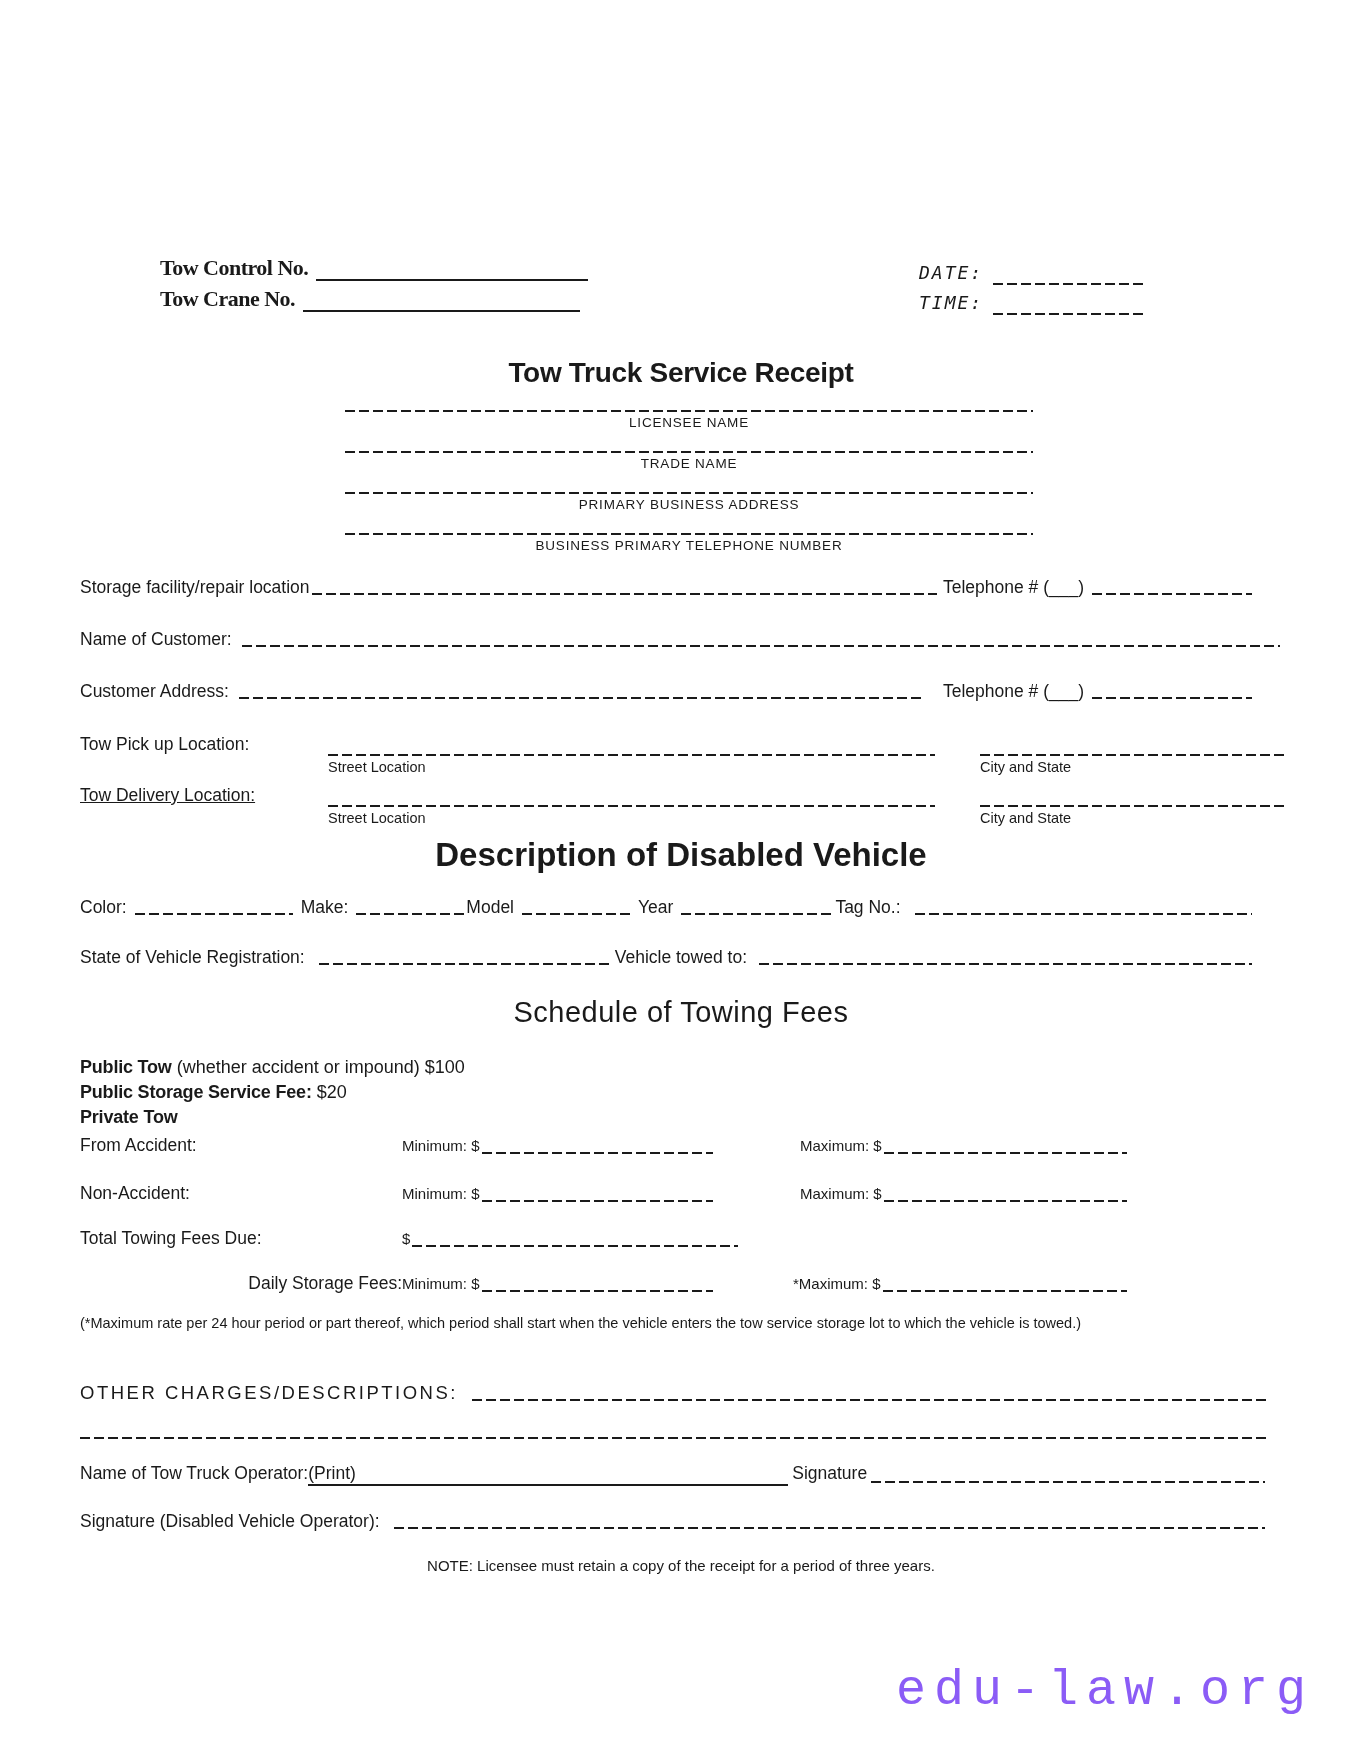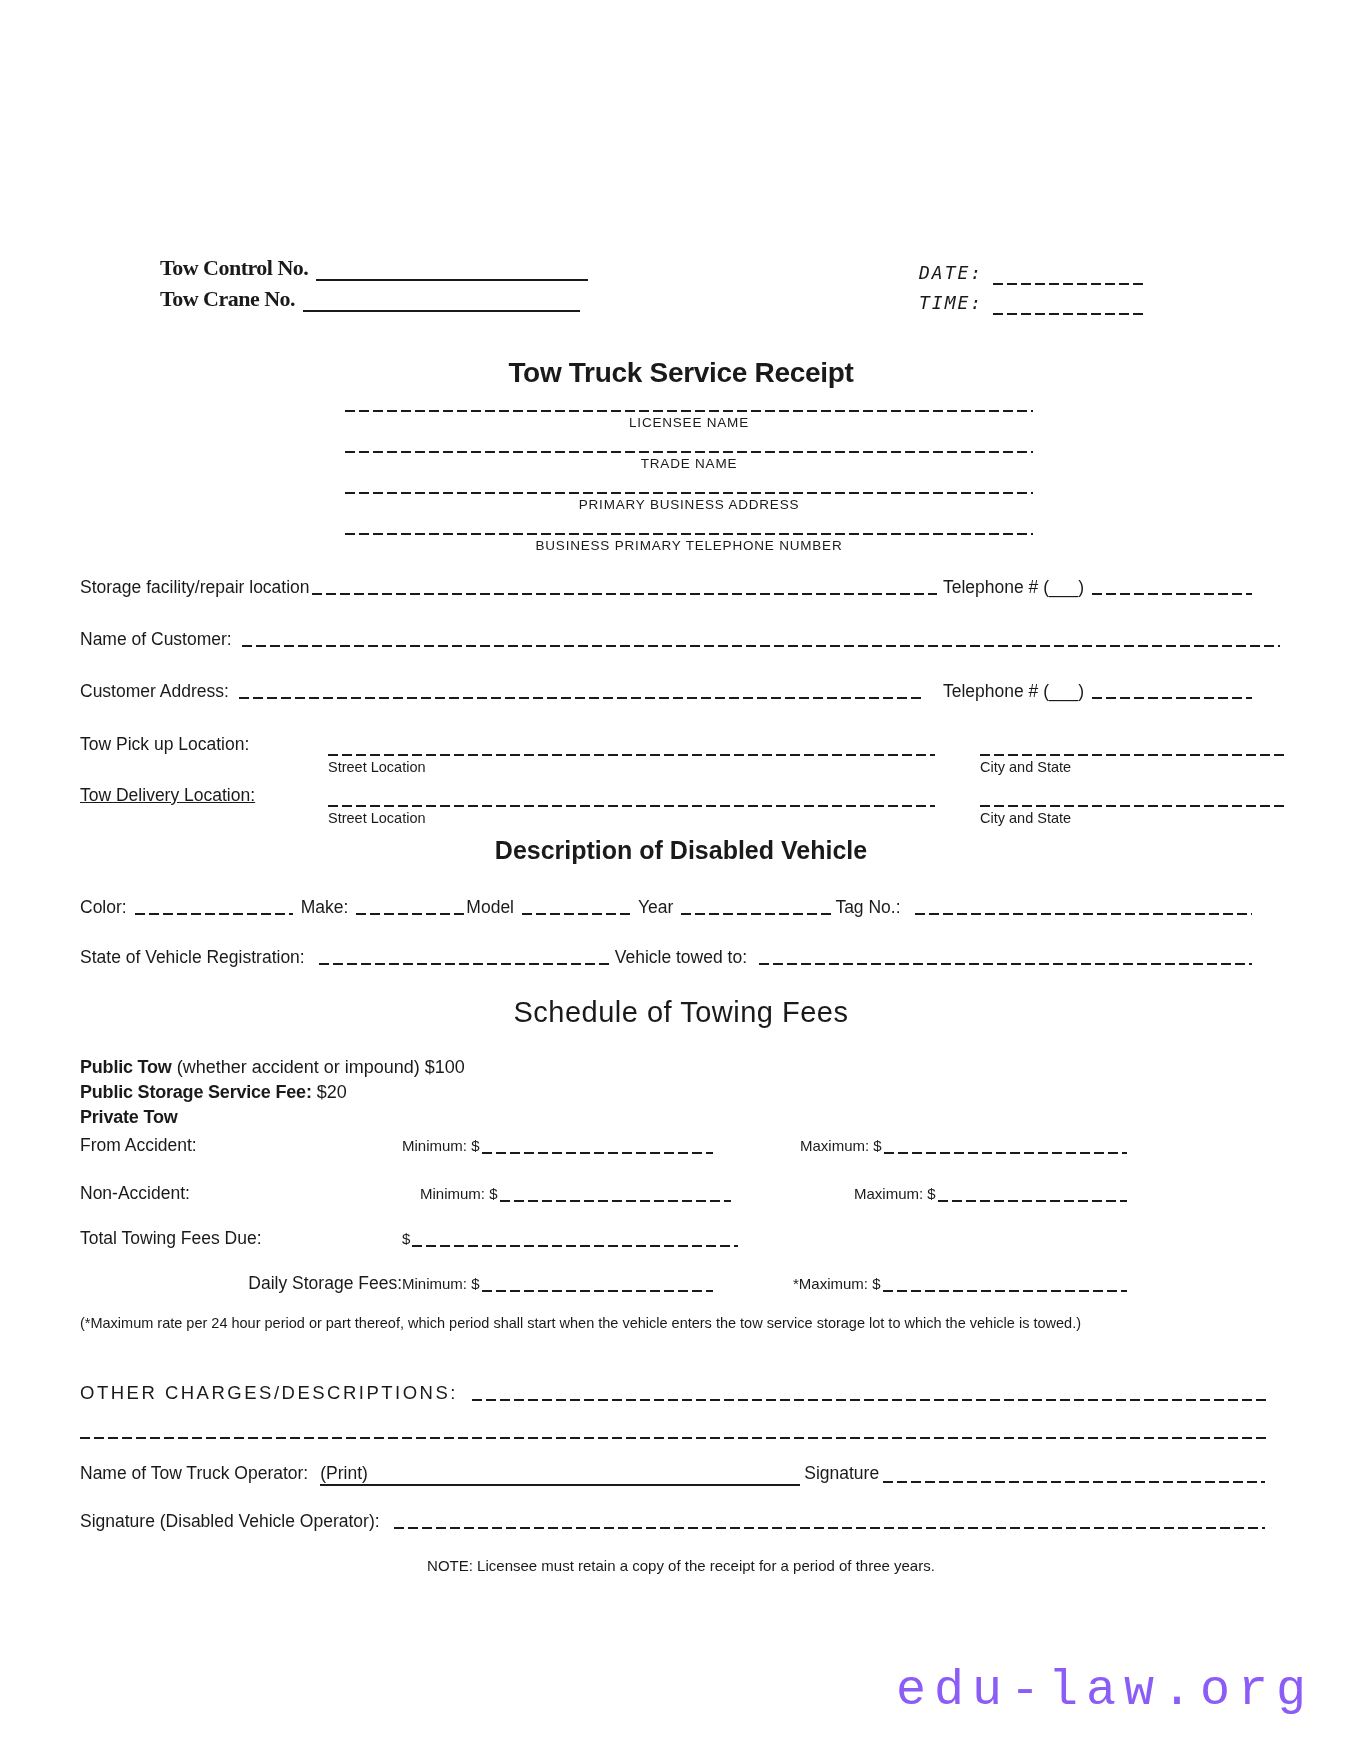--- a/index.html
+++ b/index.html
@@ -25,21 +25,21 @@
   .rule{height:2px;background:repeating-linear-gradient(90deg,#1a1a1a 0 10px,transparent 10px 14px);}
   .grow{flex:1;}
   .lbl{font-size:17.5px;white-space:nowrap;}
   
   .hdr-serif{font-family:"Liberation Serif", serif;font-weight:bold;font-size:22px;letter-spacing:-0.5px;white-space:nowrap;}
   .hdr-mono{font-family:"DejaVu Sans Mono", monospace;font-size:18px;letter-spacing:2px;white-space:nowrap;}
   .title{font-size:28px;font-weight:bold;letter-spacing:-0.3px;text-align:center;width:100%;}
   .bizline{margin-bottom:21px;}
   .bizcap{text-align:center;font-size:13.5px;letter-spacing:0.8px;margin-top:3px;}
   .loccap{font-size:14.5px;margin-top:3px;}
-  .subhead{font-size:25px;font-weight:bold;text-align:center;width:100%;}
+  .subhead{font-size:33px;font-weight:bold;text-align:center;width:100%;}
   .feehead{font-size:29px;font-weight:400;text-align:center;width:100%;letter-spacing:0.5px;}
   .introline{font-size:18px;line-height:25px;}
   .introline b{letter-spacing:-0.2px;}
   .mm{font-size:15px;white-space:nowrap;}
   .foot{font-size:14.5px;line-height:21px;}
   .othercaps{font-size:18.5px;letter-spacing:2.5px;white-space:nowrap;}
   .note{font-size:15px;text-align:center;width:100%;}
   .watermark{
     font-family:"Liberation Mono", monospace;
     font-size:50px;letter-spacing:8px;color:#8b5cf6;white-space:nowrap;
@@ -172,21 +172,21 @@
       <span class="mm">Minimum:  $</span>
       <span class="bl grow" style="margin-left:2px;"></span>
     </span>
     <span style="width:87px;"></span>
     <span class="row grow">
       <span class="mm">Maximum:  $</span>
       <span class="bl grow" style="margin-left:2px;"></span>
     </span>
   </div>
 
-  <div class="abs row" style="left:80px;top:1182px;width:1047px;gap:18px;">
+  <div class="abs row" style="left:80px;top:1182px;width:1047px;">
     <span class="lbl" style="width:322px;">Non-Accident:</span>
     <span class="row" style="width:311px;">
       <span class="mm">Minimum:  $</span>
       <span class="bl grow" style="margin-left:2px;"></span>
     </span>
     <span style="width:87px;"></span>
     <span class="row grow">
       <span class="mm">Maximum:  $</span>
       <span class="bl grow" style="margin-left:2px;"></span>
     </span>
@@ -216,21 +216,21 @@
   <div class="abs foot" style="left:80px;top:1313px;width:1075px;">(*Maximum rate per 24 hour period or part thereof, which period shall start when the vehicle enters the tow service storage lot to which the vehicle is towed.)</div>
 
   <div class="abs row" style="left:80px;top:1382px;width:1190px;">
     <span class="othercaps">OTHER CHARGES/DESCRIPTIONS:</span>
     <span class="bl grow" style="margin-left:14px;"></span>
   </div>
   <div class="abs rule" style="left:80px;top:1437px;width:1190px;"></div>
 
   <div class="abs row" style="left:80px;top:1462px;width:1185px;">
     <span class="lbl">Name of Tow Truck Operator:</span>
-    <span class="lbl" style="display:inline-block;border-bottom:2px solid #1a1a1a;width:480px;margin-left:12px;"><span>(Print)</span></span>
+    <span class="lbl" style="display:inline-block;border-bottom:2px solid #1a1a1a;width:480px;"><span>(Print)</span></span>
     <span class="lbl" style="margin-left:4px;">Signature</span>
     <span class="bl grow" style="margin-left:4px;"></span>
   </div>
 
   <div class="abs row" style="left:80px;top:1510px;width:1185px;">
     <span class="lbl">Signature (Disabled Vehicle Operator):</span>
     <span class="bl grow" style="margin-left:14px;"></span>
   </div>
 
   <div class="abs note" style="top:1557px;left:0;">NOTE:  Licensee must retain a copy of the receipt for a period of three years.</div>

